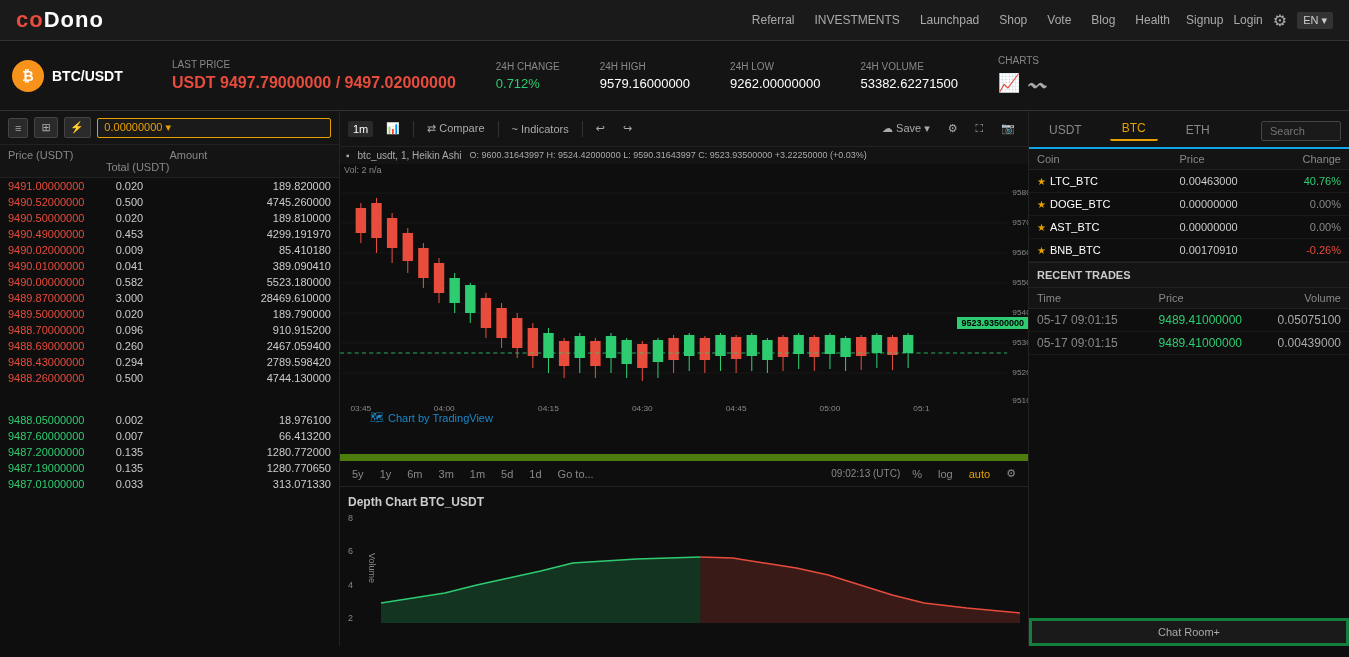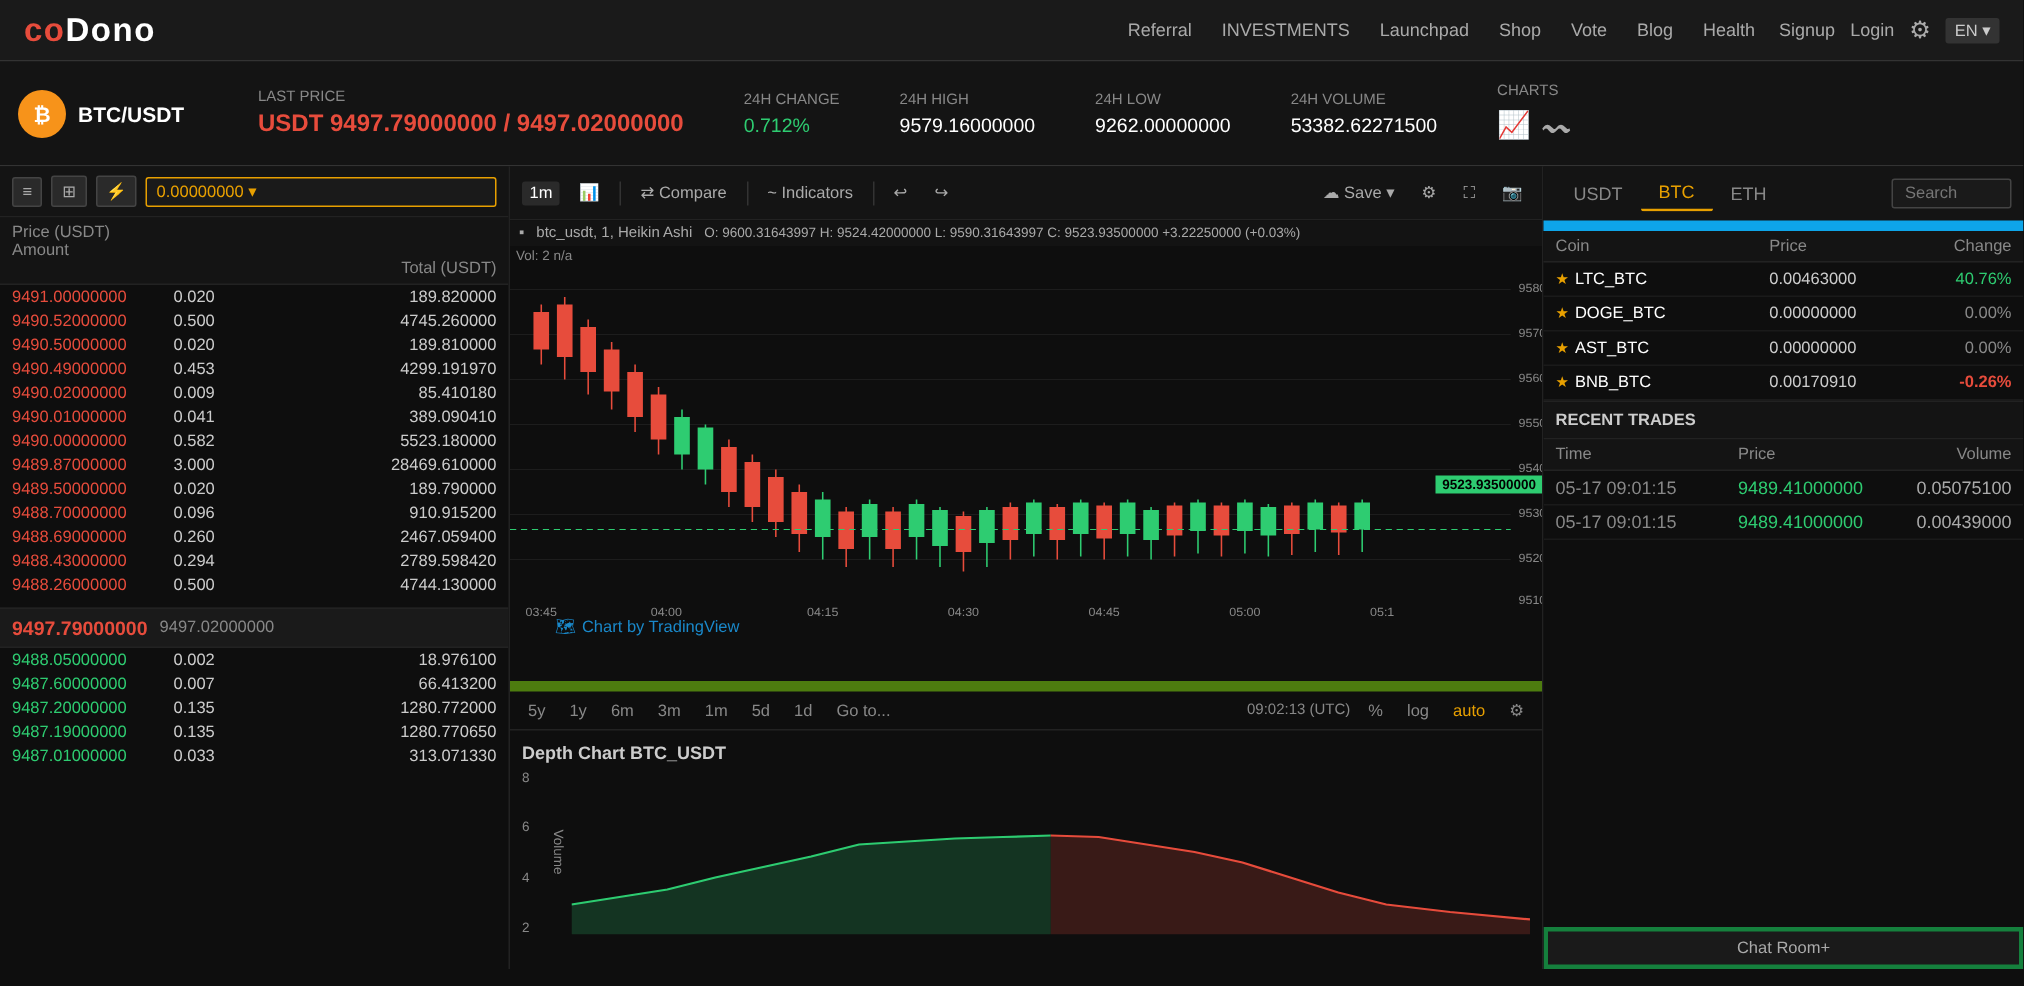--- a/index.html
+++ b/index.html
@@ -29,21 +29,21 @@
     .charts-icons { display: flex; gap: 8px; align-items: center; color: #aaa; font-size: 18px; }
 
     
     .main-layout { display: flex; height: calc(657px - 52px - 70px); }
 
     
     .orderbook { width: 340px; min-width: 340px; background: #0e0e0e; border-right: 1px solid #222; display: flex; flex-direction: column; overflow: hidden; }
     .ob-toolbar { display: flex; align-items: center; padding: 6px 8px; background: #141414; border-bottom: 1px solid #222; gap: 6px; }
     .ob-tool-btn { background: #2a2a2a; border: 1px solid #444; color: #aaa; padding: 3px 6px; border-radius: 2px; font-size: 11px; cursor: pointer; display: flex; align-items: center; }
     .ob-price-input { background: #1a1a1a; border: 1px solid #e8a000; color: #e8a000; padding: 3px 6px; border-radius: 2px; font-size: 11px; flex: 1; }
-    .ob-headers { display: grid; grid-template-columns: 1fr; padding: 4px 8px; background: #141414; border-bottom: 1px solid #222; }
+    .ob-headers { display: grid; grid-template-columns: 1fr 1fr; padding: 4px 8px; background: #141414; border-bottom: 1px solid #222; }
     .ob-headers span { color: #888; font-size: 11px; }
     .ob-headers span:last-child { text-align: right; }
     .ob-list { overflow-y: auto; flex: 1; }
     .ob-row { display: grid; grid-template-columns: 1fr 1fr 1fr; padding: 2px 8px; }
     .ob-row span { font-size: 11px; }
     .ob-row span:last-child { text-align: right; }
     .ob-row.ask span:first-child { color: #e74c3c; }
     .ob-row.bid span:first-child { color: #2ecc71; }
     .ob-mid { background: #1a1a1a; padding: 5px 8px; display: flex; align-items: center; gap: 8px; border-top: 1px solid #222; border-bottom: 1px solid #222; }
     .ob-mid-price { color: #e74c3c; font-size: 13px; font-weight: bold; }
@@ -58,34 +58,34 @@
     .ct-spacer { flex: 1; }
     .chart-canvas { flex: 1; background: #0e0e0e; position: relative; overflow: hidden; min-height: 280px; }
     .chart-bottom-bar { display: flex; align-items: center; padding: 4px 8px; background: #0e0e0e; border-top: 7px solid #4d7c0f; gap: 8px; height: 32px; }
     .cb-btn { background: transparent; border: none; color: #888; font-size: 11px; cursor: pointer; padding: 2px 4px; }
     .cb-btn.active { color: #e8a000; }
     .depth-chart { height: 160px; background: #0e0e0e; border-top: 1px solid #222; position: relative; padding: 8px; }
     .depth-title { color: #ccc; font-size: 12px; font-weight: bold; margin-bottom: 4px; }
 
     
     .right-panel { width: 320px; min-width: 320px; background: #0e0e0e; display: flex; flex-direction: column; }
-    .coin-tabs { display: flex; align-items: center; padding: 6px 8px; background: #141414; border-bottom: 7px solid #0ea5e9; gap: 0; }
+    .coin-tabs { display: flex; align-items: flex-end; padding: 6px 8px; background: #141414; border-bottom: 2px solid #0ea5e9; gap: 16px; }
     .coin-tab { padding: 4px 12px; font-size: 12px; color: #888; cursor: pointer; border-radius: 2px; }
     .coin-tab.btc-active { color: #e8a000; border-bottom: 2px solid #e8a000; }
     .search-box { margin-left: auto; background: #1a1a1a; border: 1px solid #444; color: #aaa; padding: 3px 8px; font-size: 11px; border-radius: 2px; width: 80px; }
     .coin-list-header { display: grid; grid-template-columns: 1.5fr 1fr 0.7fr; padding: 4px 8px; background: #141414; border-bottom: 1px solid #222; }
     .coin-list-header span { color: #888; font-size: 11px; }
     .coin-list-header span:last-child { text-align: right; }
     .coin-row { display: grid; grid-template-columns: 1.5fr 1fr 0.7fr; padding: 5px 8px; border-bottom: 1px solid #1a1a1a; align-items: center; }
     .coin-name { color: #fff; font-size: 11px; display: flex; align-items: center; gap: 4px; }
     .star { color: #e8a000; font-size: 10px; }
     .coin-price { color: #ccc; font-size: 11px; }
     .coin-change { font-size: 11px; text-align: right; }
     .coin-change.pos { color: #2ecc71; }
-    .coin-change.neg { color: #e74c3c; font-weight: bold; }
+    .coin-change.neg { color: #e74c3c; }
     .coin-change.zero { color: #888; }
 
     
     .recent-trades { border-top: 1px solid #222; flex: 1; overflow: hidden; display: flex; flex-direction: column; }
     .rt-title { padding: 6px 8px; background: #141414; color: #ccc; font-size: 11px; font-weight: bold; border-bottom: 1px solid #222; }
     .rt-headers { display: grid; grid-template-columns: 1.2fr 1fr 0.8fr; padding: 4px 8px; background: #141414; border-bottom: 1px solid #222; }
     .rt-headers span { color: #888; font-size: 11px; }
     .rt-headers span:last-child { text-align: right; }
     .rt-list { overflow-y: auto; flex: 1; }
     .rt-row { display: grid; grid-template-columns: 1.2fr 1fr 0.8fr; padding: 4px 8px; border-bottom: 1px solid #1a1a1a; }
@@ -233,24 +233,20 @@
           <span>9488.43000000</span>
           <span>0.294</span>
           <span>2789.598420</span>
         </div>
         <div class="ob-row ask">
           <span>9488.26000000</span>
           <span>0.500</span>
           <span>4744.130000</span>
         </div>
       </div>
-    <div class="ob-mid">
-      <span class="ob-mid-price">9497.79000000</span>
-      <span class="ob-mid-price2">9497.02000000</span>
-    </div>
     <div class="ob-list" id="bid-list">
         <div class="ob-row bid">
           <span>9488.05000000</span>
           <span>0.002</span>
           <span>18.976100</span>
         </div>
         <div class="ob-row bid">
           <span>9487.60000000</span>
           <span>0.007</span>
           <span>66.413200</span>

